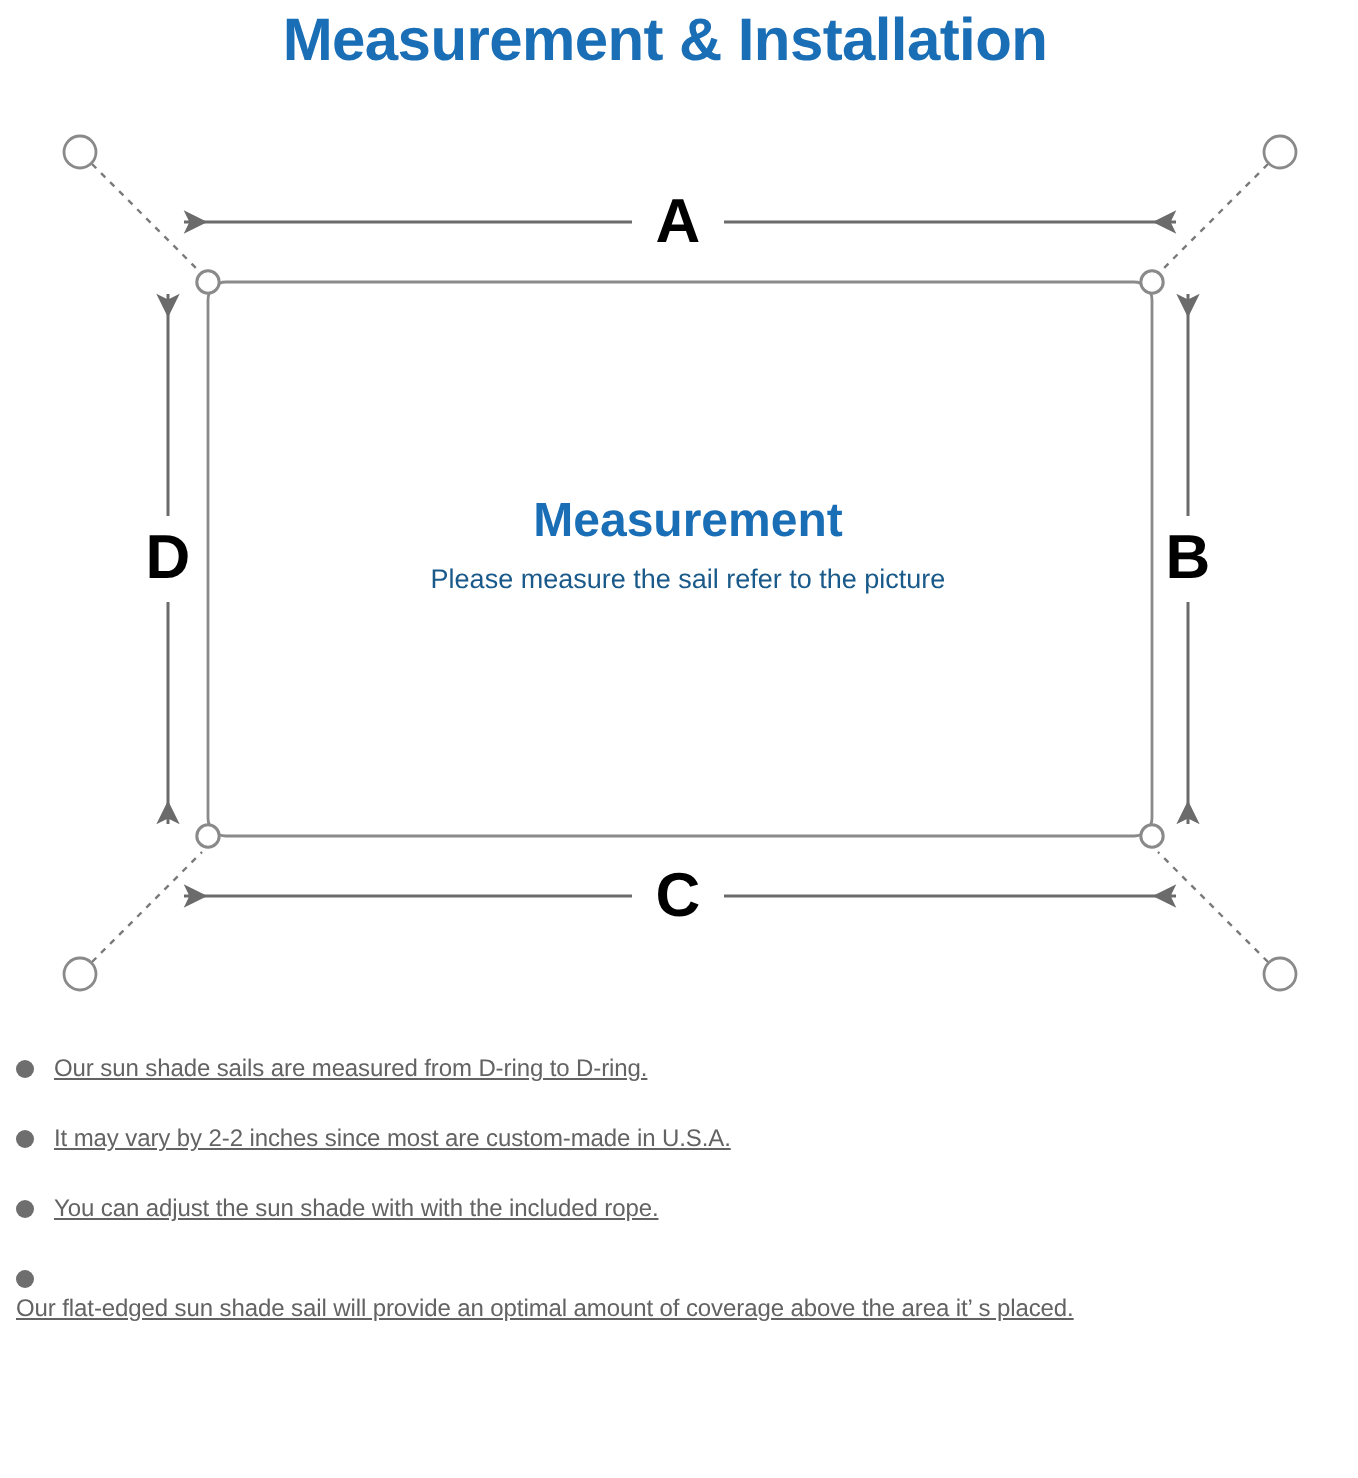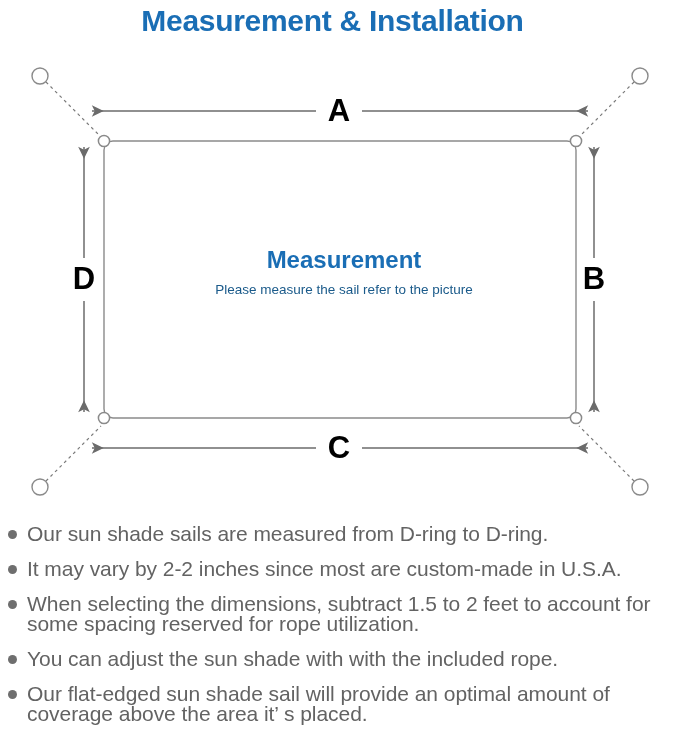--- a/index.html
+++ b/index.html
@@ -74,37 +74,38 @@
     position: absolute;
     left: 8px;
     top: 524px;
     width: 665px;
   }
   .note-row {
     display: flex;
     align-items: flex-start;
     margin-bottom: 15px;
   }
-  .note-row:last-child { margin-bottom: 12px; }
+  .note-row:last-child { margin-bottom: 12px; flex-direction: column; }
   .bullet {
     flex: 0 0 auto;
     width: 9px;
     height: 9px;
     border-radius: 50%;
     background: #6e6e6e;
     margin-top: 6px;
     margin-right: 10px;
   }
   .note-text {
     flex: 1 1 auto;
     font-family: "Liberation Sans", sans-serif;
-    font-size: 21px;
+    font-size: 12px;
     line-height: 20px;
     color: #636363;
     letter-spacing: -0.05px;
+    text-decoration: underline;
   }
 </style>
 </head>
 <body>
 
 <div id="page">
 
   <div class="title">Measurement &amp; Installation</div>
 
   <div class="diagram">
@@ -174,24 +175,20 @@
     <div class="note-row">
       <span class="bullet"></span>
       <span class="note-text">Our sun shade sails are measured from D-ring to D-ring.</span>
     </div>
     <div class="note-row">
       <span class="bullet"></span>
       <span class="note-text">It may vary by 2-2 inches since most are custom-made in U.S.A.</span>
     </div>
     <div class="note-row">
       <span class="bullet"></span>
-      <span class="note-text">When selecting the dimensions, subtract 1.5 to 2 feet to account for some spacing reserved for rope utilization.</span>
-    </div>
-    <div class="note-row">
-      <span class="bullet"></span>
       <span class="note-text">You can adjust the sun shade with with the included rope.</span>
     </div>
     <div class="note-row">
       <span class="bullet"></span>
       <span class="note-text">Our flat-edged sun shade sail will provide an optimal amount of coverage above the area it’ s placed.</span>
     </div>
   </div>
 
 </div>
 

